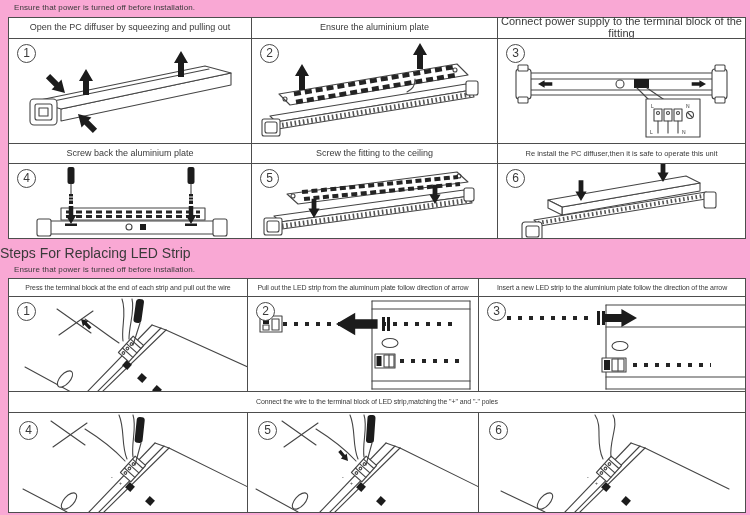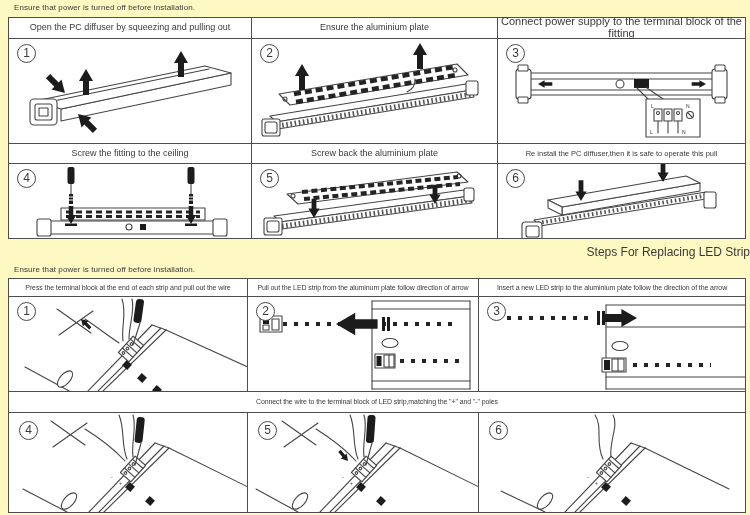--- a/index.html
+++ b/index.html
@@ -1,22 +1,22 @@
 <!DOCTYPE html>
 <html><head>
 <meta charset="utf-8">
 <style>
   html,body{margin:0;padding:0;background:#fff;}
-  .page{position:relative;width:750px;height:515px;background:#fef9c3;
+  .page{position:relative;width:750px;height:515px;background:#f9a8d4;
         font-family:"Liberation Sans",sans-serif;color:#3a3a3a;overflow:hidden;}
   .notice{position:absolute;font-size:8px;color:#3a3a3a;letter-spacing:.1px;}
   .n1{left:14px;top:3px;}
   .n2{left:14px;top:265px;}
-  .sec-title{position:absolute;left:0;top:245px;width:750px;text-align:right;
-             font-size:12px;color:#3a3a3a;}
+  .sec-title{position:absolute;left:0;top:245px;width:750px;text-align:left;
+             font-size:14px;color:#3a3a3a;}
   .tbl{position:absolute;display:grid;border:1px solid #4d4d4d;background:#fff;}
   .t1{left:8px;top:17px;width:736px;height:220px;
       grid-template-columns:243px 246px 247px;
       grid-template-rows:21px 105px 20px 74px;}
   .t2{left:8px;top:278px;width:736px;height:233px;
       grid-template-columns:239px 231px 266px;
       grid-template-rows:18px 95px 21px 99px;}
   .hcell{border-right:1px solid #4d4d4d;border-bottom:1px solid #4d4d4d;
          display:flex;align-items:center;justify-content:center;text-align:center;
          font-size:9px;color:#3a3a3a;padding:0 3px;box-sizing:border-box;line-height:1.05;}
@@ -134,23 +134,23 @@
         <circle class="fw" cx="192" cy="76" r="3.5"></circle>
         <line class="ln" x1="189.5" y1="73.5" x2="194.5" y2="78.5"></line>
         <line class="ln" x1="160" y1="82" x2="160" y2="94"></line>
         <line class="ln" x1="170" y1="82" x2="170" y2="94"></line>
         <line class="ln" x1="180" y1="82" x2="180" y2="94"></line>
         <text class="tiny" x="152" y="95">L</text>
         <text class="tiny" x="184" y="95">N</text>
       </svg>
     </div>
 
+    <div class="hcell">Screw back the aluminium plate</div>
     <div class="hcell">Screw the fitting to the ceiling</div>
-    <div class="hcell">Screw back the aluminium plate</div>
-    <div class="hcell lc h3b">Re install the PC diffuser,then it is safe to operate this pull</div>
+    <div class="hcell lc h3b">Re install the PC diffuser,then it is safe to operate this unit</div>
 
     <div class="icell lr">
       <span class="num">4</span>
       <svg width="243" height="74" viewBox="0 0 243 74">
         <rect class="fw" x="40" y="57" width="166" height="13" rx="2"></rect>
         <rect class="fw" x="28" y="55" width="14" height="17" rx="2"></rect>
         <rect class="fw" x="204" y="55" width="14" height="17" rx="2"></rect>
         <circle class="ln" cx="120" cy="63" r="3"></circle>
         <rect class="blk" x="131" y="60" width="6" height="6"></rect>
         <rect class="fw" x="52" y="44" width="144" height="12"></rect>

